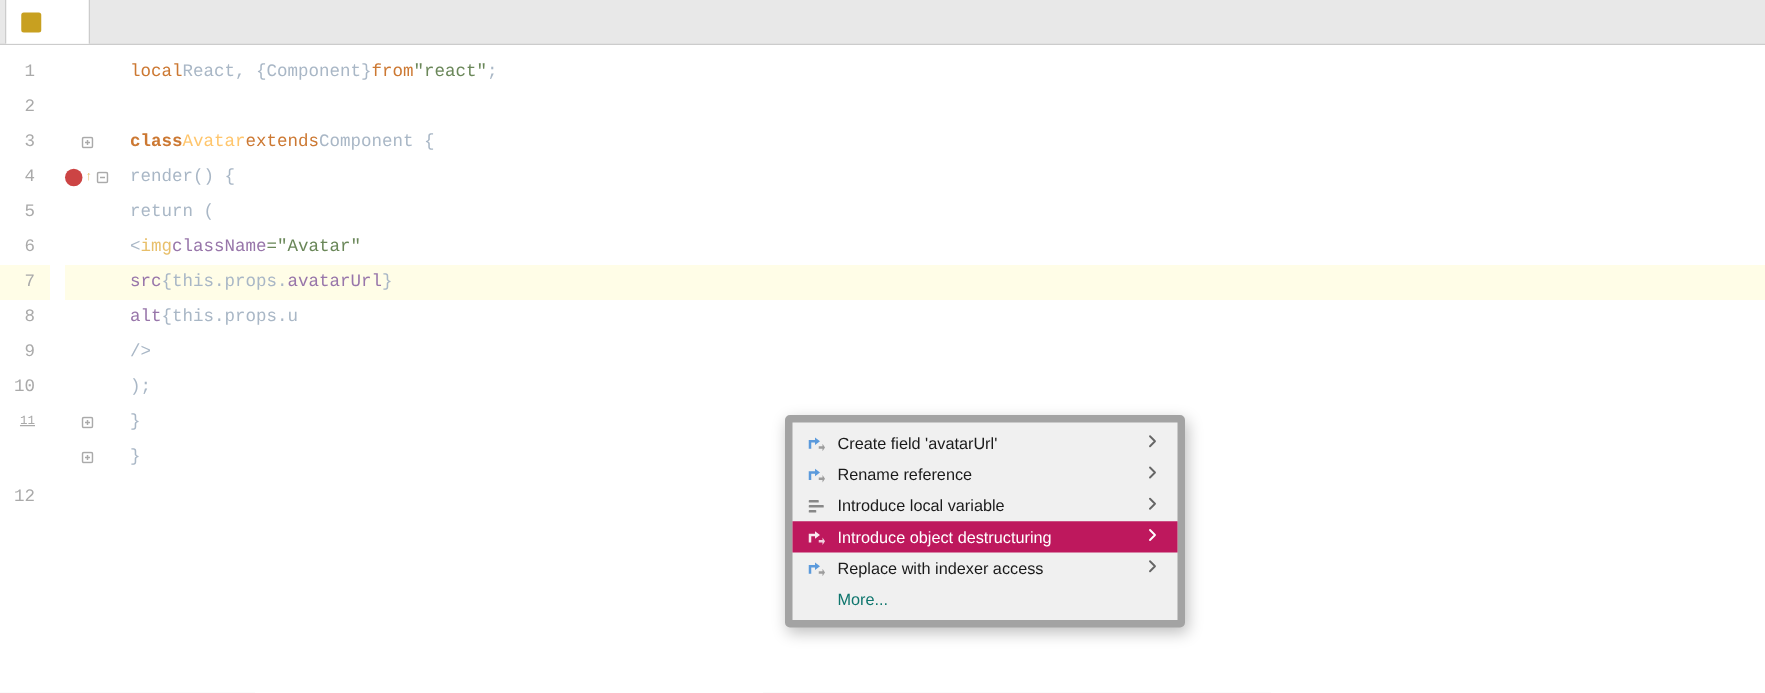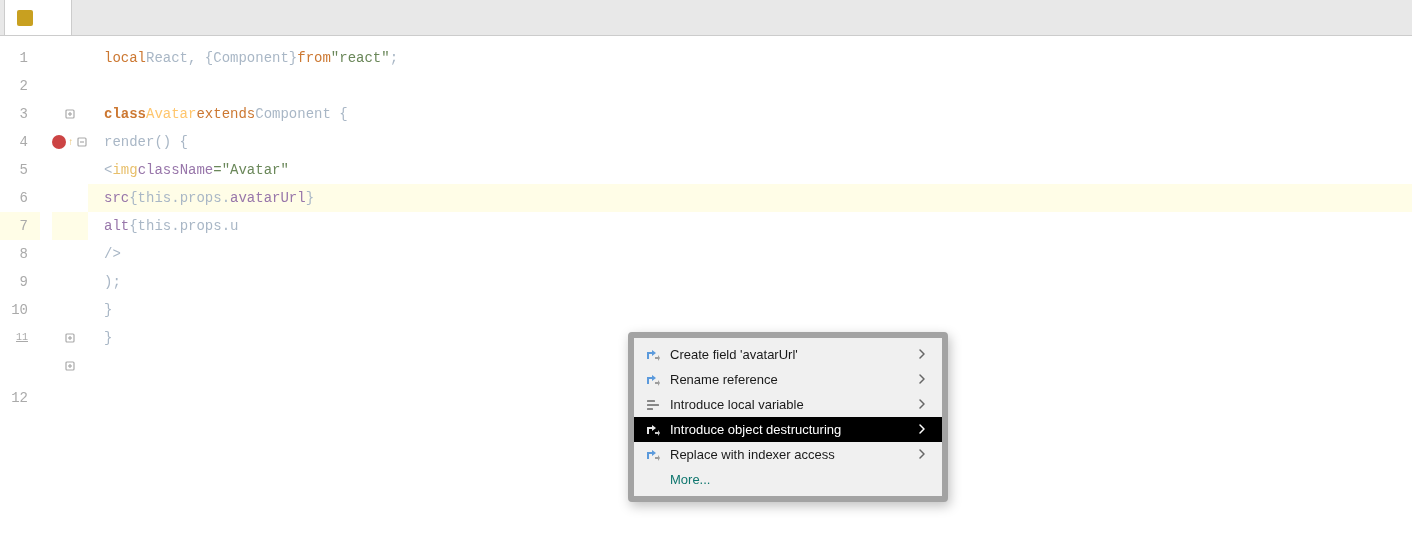--- a/index.html
+++ b/index.html
@@ -186,21 +186,21 @@
       align-items: center;
       padding: 5px 16px 5px 10px;
       cursor: pointer;
       font-size: 13px;
       color: #1a1a1a;
       font-family: -apple-system, BlinkMacSystemFont, 'Segoe UI', sans-serif;
       gap: 8px;
     }
 
     .menu-item.active {
-      background: #000000;
+      background: #be185d;
       color: white;
     }
 
     .menu-item-icon {
       width: 18px;
       height: 14px;
       display: flex;
       align-items: center;
       justify-content: center;
       font-size: 12px;
@@ -310,20 +310,23 @@
         <div class="code-line">
           <span class="kw-class">class </span>
           <span class="cls-name">Avatar </span>
           <span class="kw-extends">extends </span>
           <span class="plain">Component {</span>
         </div>
         <div class="code-line">
           <span class="plain">    render() {</span>
         </div>
         <div class="code-line">
+          <span class="plain">        return (</span>
+        </div>
+        <div class="code-line">
           <span class="plain">            &lt;</span>
           <span class="tag-name">img </span>
           <span class="attr-name">className</span>
           <span class="str-val">="Avatar"</span>
         </div>
         <div class="code-line highlighted">
           <span class="plain">                 </span>
           <span class="attr-name">src</span>
           <span class="plain">{this.props.</span>
           <span class="prop-access">avatarUrl</span>

